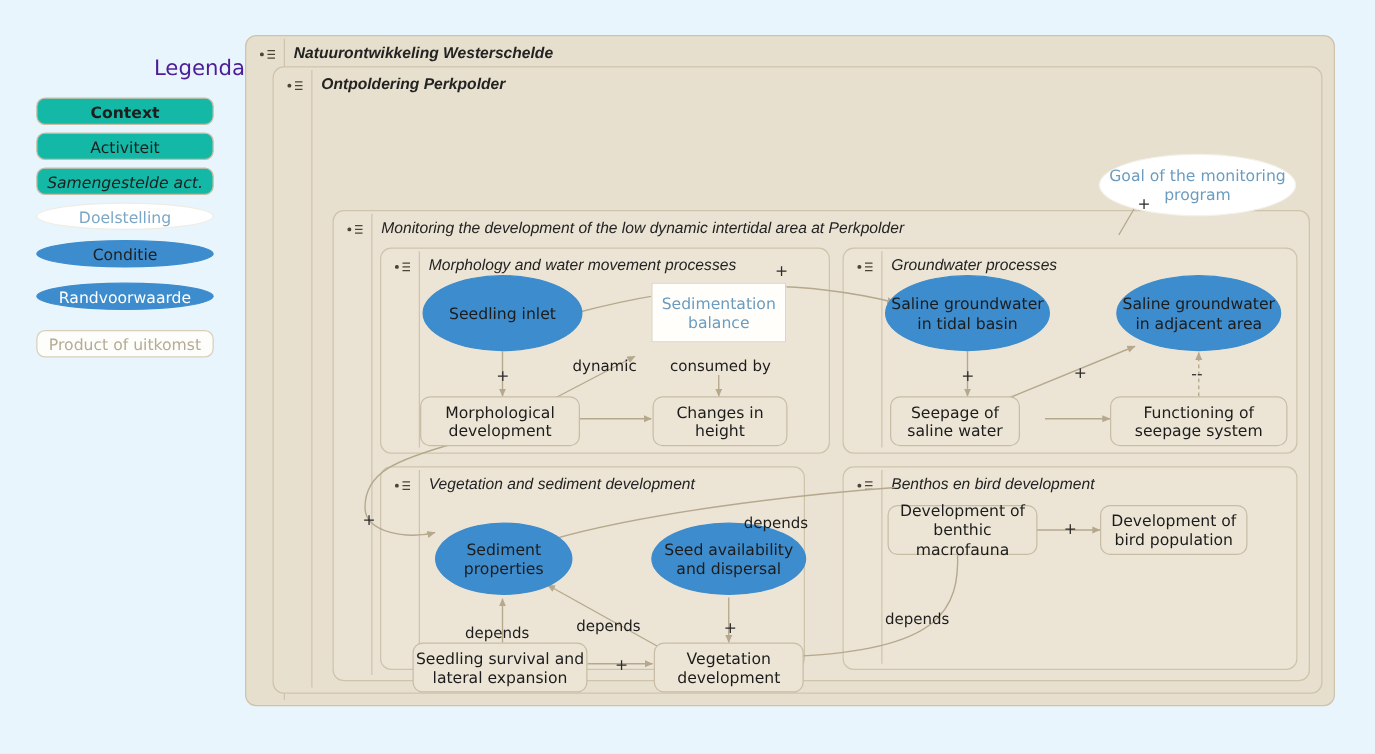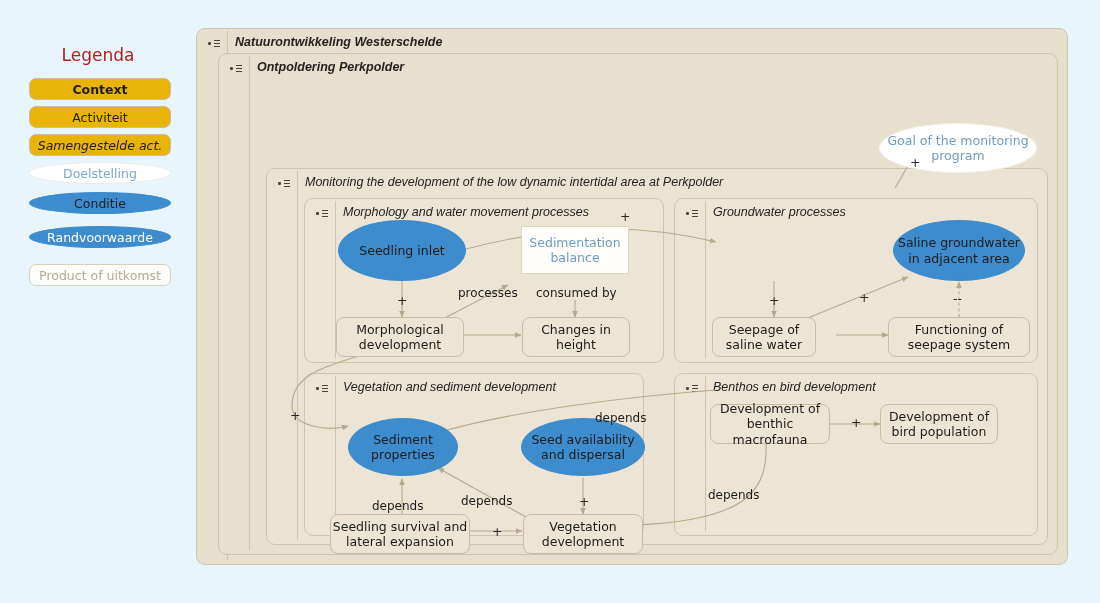--- a/index.html
+++ b/index.html
@@ -9,30 +9,30 @@
     font-family:"Liberation Sans", sans-serif;
     overflow:hidden;
     position:relative;
   }
   #root{position:absolute;left:0;top:0;width:1100px;height:603px;}
 
   
   #legend{position:absolute;left:0;top:0;width:196px;height:603px;}
   #legend-title{
     position:absolute;left:0;top:45px;width:196px;
-    text-align:center;font-size:17px;color:#b91c1c;
+    text-align:right;font-size:17px;color:#4c1d95;
     font-family:"DejaVu Sans", sans-serif;
   }
   .lg{
     position:absolute;left:29px;width:142px;height:22px;
     display:flex;align-items:center;justify-content:center;
     font-size:12.5px;color:#1e1e1e;box-sizing:border-box;
     font-family:"DejaVu Sans", sans-serif;
   }
-  .lg.rect{border-radius:7px;background:#eab308;border:1px solid #c9bda4;}
+  .lg.rect{border-radius:7px;background:#14b8a6;border:1px solid #c9bda4;}
   .lg.ell{border-radius:50%;}
   .lg.ell.white{background:#ffffff;border:1px solid #efece4;color:#7ba7c7;}
   .lg.ell.blue{background:#3d8ccd;border:1px solid #3d8ccd;}
   .lg.rect.white{background:#fdfdfb;border:1px solid #d8cfbb;color:#b6ab93;}
   .b{font-weight:bold;}
   .i{font-style:italic;}
   .wtxt{color:#ffffff;}
 
   
   #canvas{position:absolute;left:196px;top:28px;width:888px;height:548px;}
@@ -264,20 +264,23 @@
       </div>
 
     <div class="node act" style="left:140px;top:289px;width:128px;height:40px">
       <span>Morphological development</span>
       </div>
 
     <div class="node act" style="left:326px;top:289px;width:108px;height:40px">
       <span>Changes in height</span>
       </div>
 
+    <div class="node cond" style="left:512px;top:192px;width:132px;height:61px">
+      <span>Saline groundwater in tidal basin</span>
+      </div>
 
     <div class="node cond" style="left:697px;top:192px;width:132px;height:61px">
       <span>Saline groundwater in adjacent area</span>
       </div>
 
     <div class="node act" style="left:516px;top:289px;width:104px;height:40px">
       <span>Seepage of saline water</span>
       </div>
 
     <div class="node act" style="left:692px;top:289px;width:142px;height:40px">
@@ -307,21 +310,21 @@
     <div class="node act" style="left:684px;top:376px;width:118px;height:40px">
       <span>Development of bird population</span>
       </div>
 
     <div class="sign" style="left:714px;top:127px">+</div>
 
     <div class="sign" style="left:424px;top:181px">+</div>
 
     <div class="sign" style="left:201px;top:265px">+</div>
 
-    <div class="elab" style="left:262px;top:258px">processes</div>
+    <div class="elab" style="left:262px;top:258px">dynamic</div>
 
     <div class="elab" style="left:340px;top:258px">consumed by</div>
 
     <div class="sign" style="left:573px;top:265px">+</div>
 
     <div class="sign" style="left:663px;top:262px">+</div>
 
     <div class="sign" style="left:757px;top:263px">--</div>
 
     <div class="sign" style="left:94px;top:380px">+</div>

